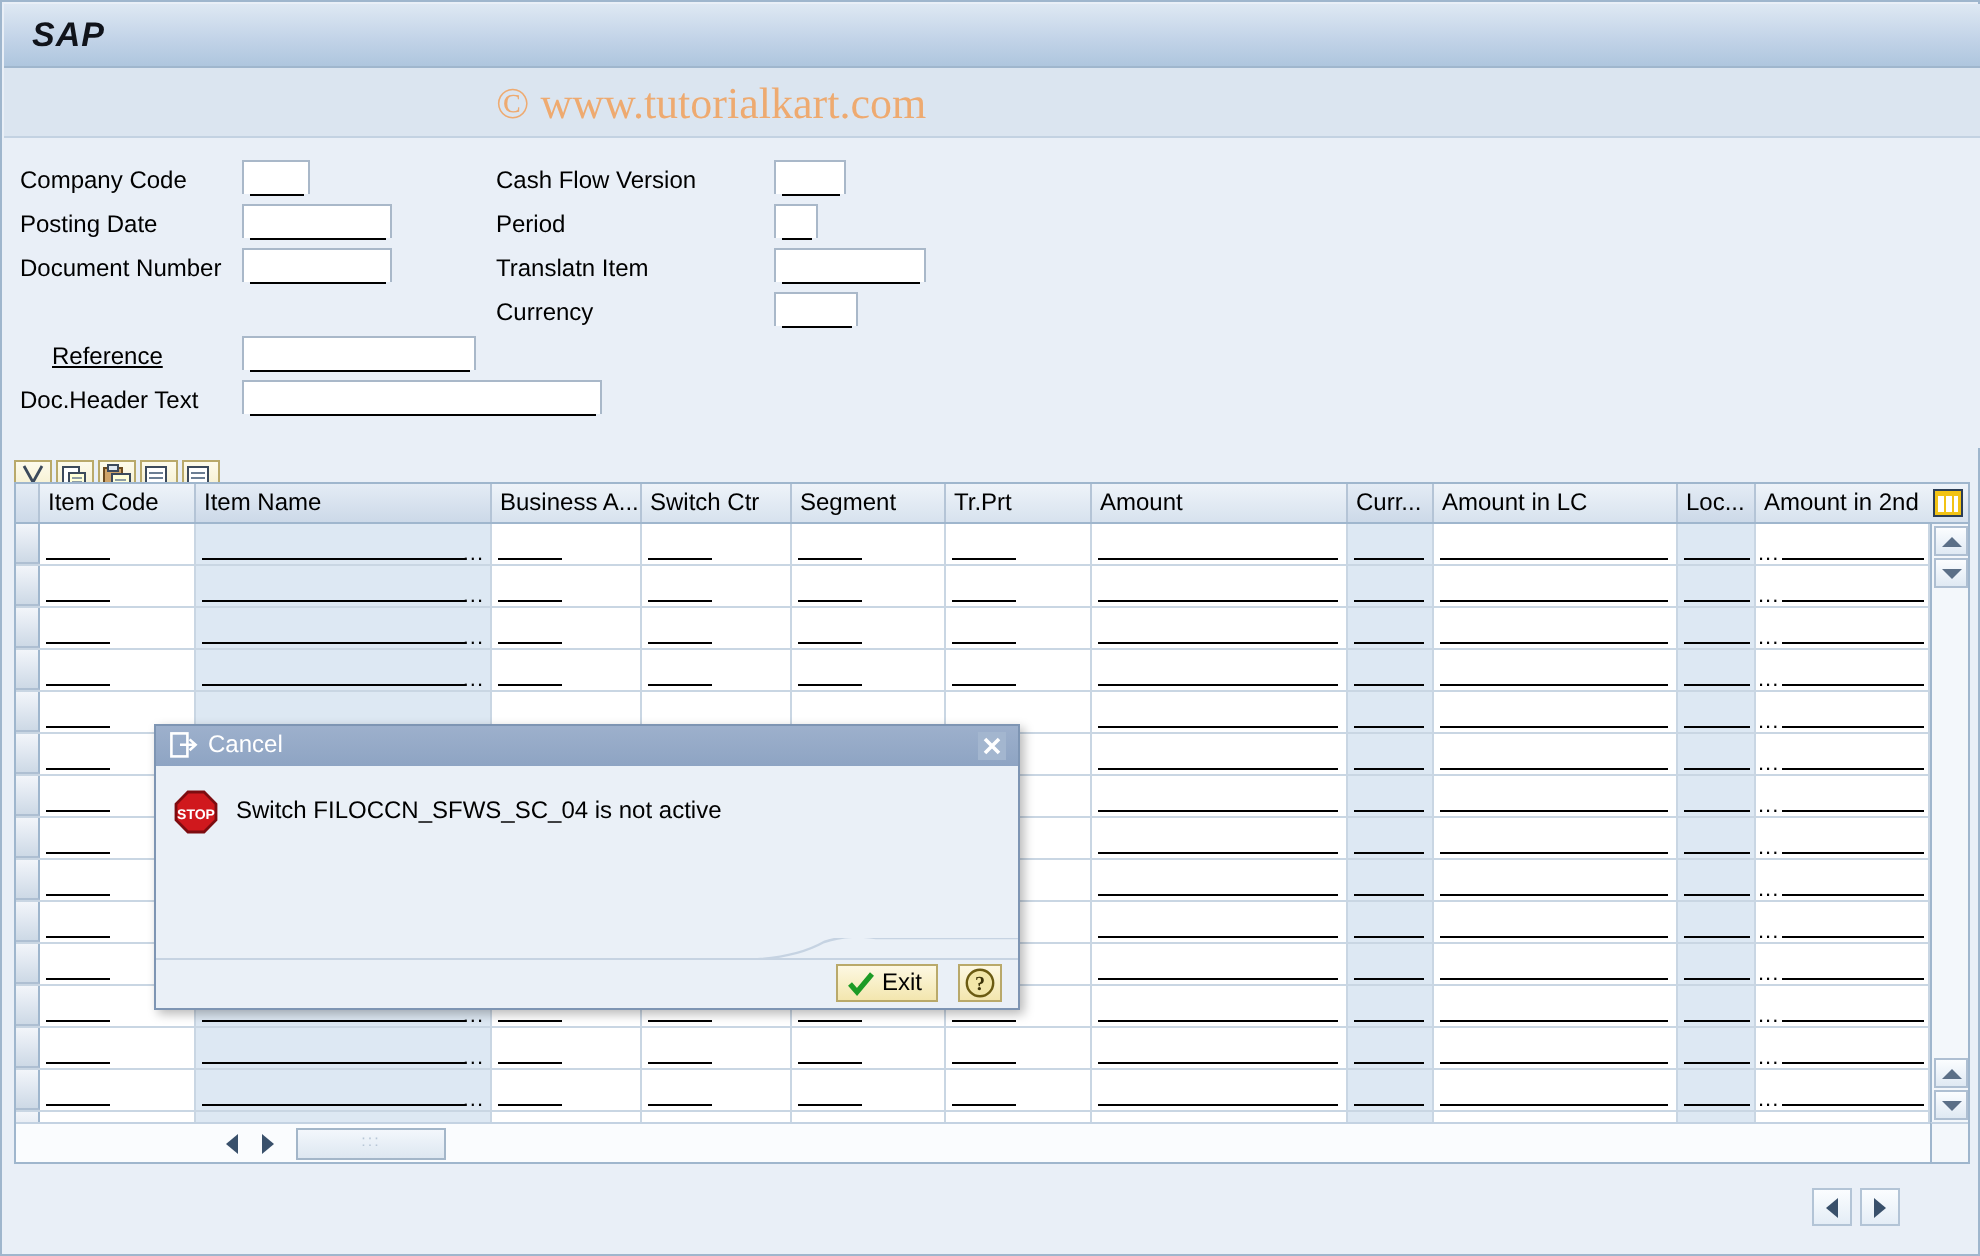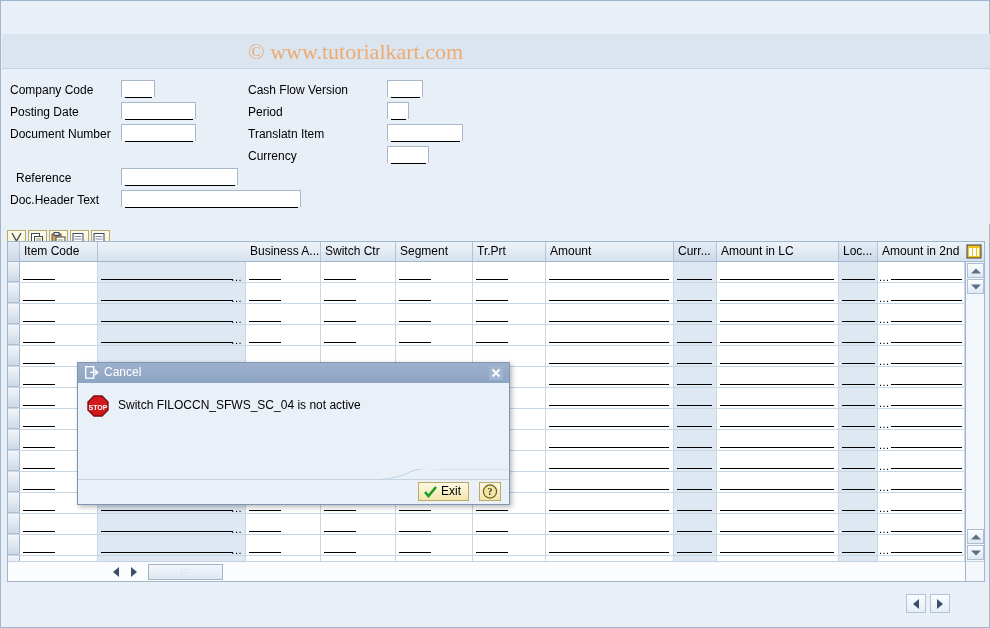--- a/index.html
+++ b/index.html
@@ -233,20 +233,23 @@
   }
   .check{
     position:absolute;left:5px;top:3px;width:13px;height:12px;
   }
 </style>
 </head>
 <body>
 
 <div class="app-frame">
 
+  <div class="titlebar">
+    <div class="sap-logo">SAP</div>
+  </div>
 
   <div class="wm-strip">
     <div class="watermark">© www.tutorialkart.com</div>
   </div>
 
   <div class="selscreen">
 
     <div class="fld-label" style="left:8px;top:14px;">Company Code</div>
     <div class="sap-input" style="left:119px;top:11px;width:34px;">
       <input type="text" value="" style="">
@@ -255,21 +258,21 @@
     <div class="fld-label" style="left:8px;top:36px;">Posting Date</div>
     <div class="sap-input" style="left:119px;top:33px;width:75px;">
       <input type="text" value="" style="">
     </div>
 
     <div class="fld-label" style="left:8px;top:58px;">Document Number</div>
     <div class="sap-input" style="left:119px;top:55px;width:75px;">
       <input type="text" value="" style="">
     </div>
 
-    <div class="fld-label" style="left:14px;top:102px;">Reference</div>
+    <div class="fld-label" style="left:24px;top:102px;text-decoration:underline;">Reference</div>
     <div class="sap-input" style="left:119px;top:99px;width:117px;">
       <input type="text" value="" style="">
     </div>
 
     <div class="fld-label" style="left:8px;top:124px;">Doc.Header Text</div>
     <div class="sap-input" style="left:119px;top:121px;width:180px;">
       <input type="text" value="" style="">
     </div>
 
     <div class="fld-label" style="left:246px;top:14px;">Cash Flow Version</div>
@@ -335,20 +338,21 @@
         <path d="M8.5 15.5 H13.5" stroke="#d0181d" stroke-width="2.4"></path>
       </svg>
     </div>
   </div>
 
   <div class="grid-wrap">
 
     <div class="grid-head">
       <div class="hcell sel" style="left:0px;width:12px;padding:0;"></div>
       <div class="hcell" style="left:12px;width:78px;">Item Code</div>
+      <div class="hcell sel" style="left:90px;width:148px;">Item Name</div>
       <div class="hcell" style="left:238px;width:75px;">Business A...</div>
       <div class="hcell" style="left:313px;width:75px;">Switch Ctr</div>
       <div class="hcell" style="left:388px;width:77px;">Segment</div>
       <div class="hcell" style="left:465px;width:73px;">Tr.Prt</div>
       <div class="hcell" style="left:538px;width:128px;">Amount</div>
       <div class="hcell sel" style="left:666px;width:43px;">Curr...</div>
       <div class="hcell" style="left:709px;width:122px;">Amount in LC</div>
       <div class="hcell sel" style="left:831px;width:39px;">Loc...</div>
       <div class="hcell" style="left:870px;width:87px;border-right:none;">Amount in 2nd</div>
       <div style="position:absolute;left:957px;top:1px;width:18px;height:17px;cursor:pointer;">

